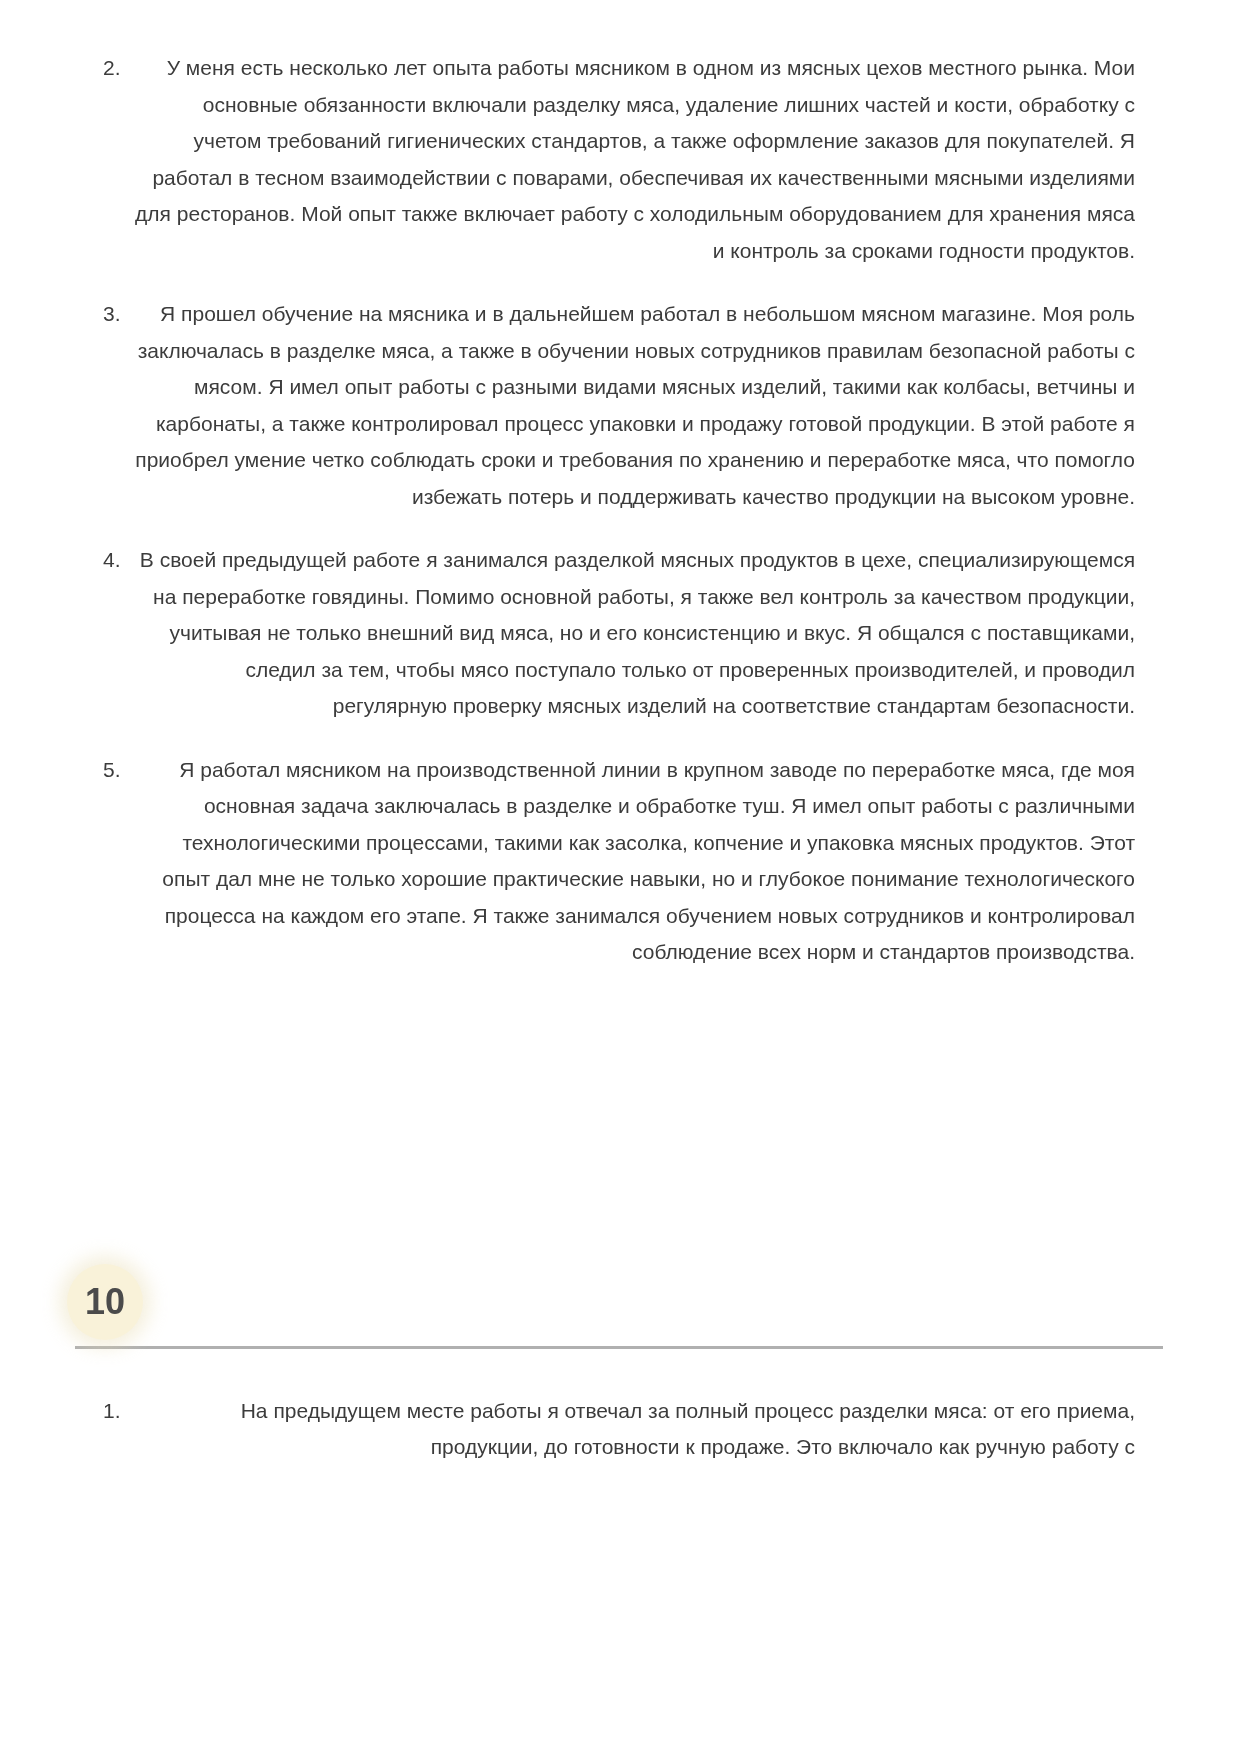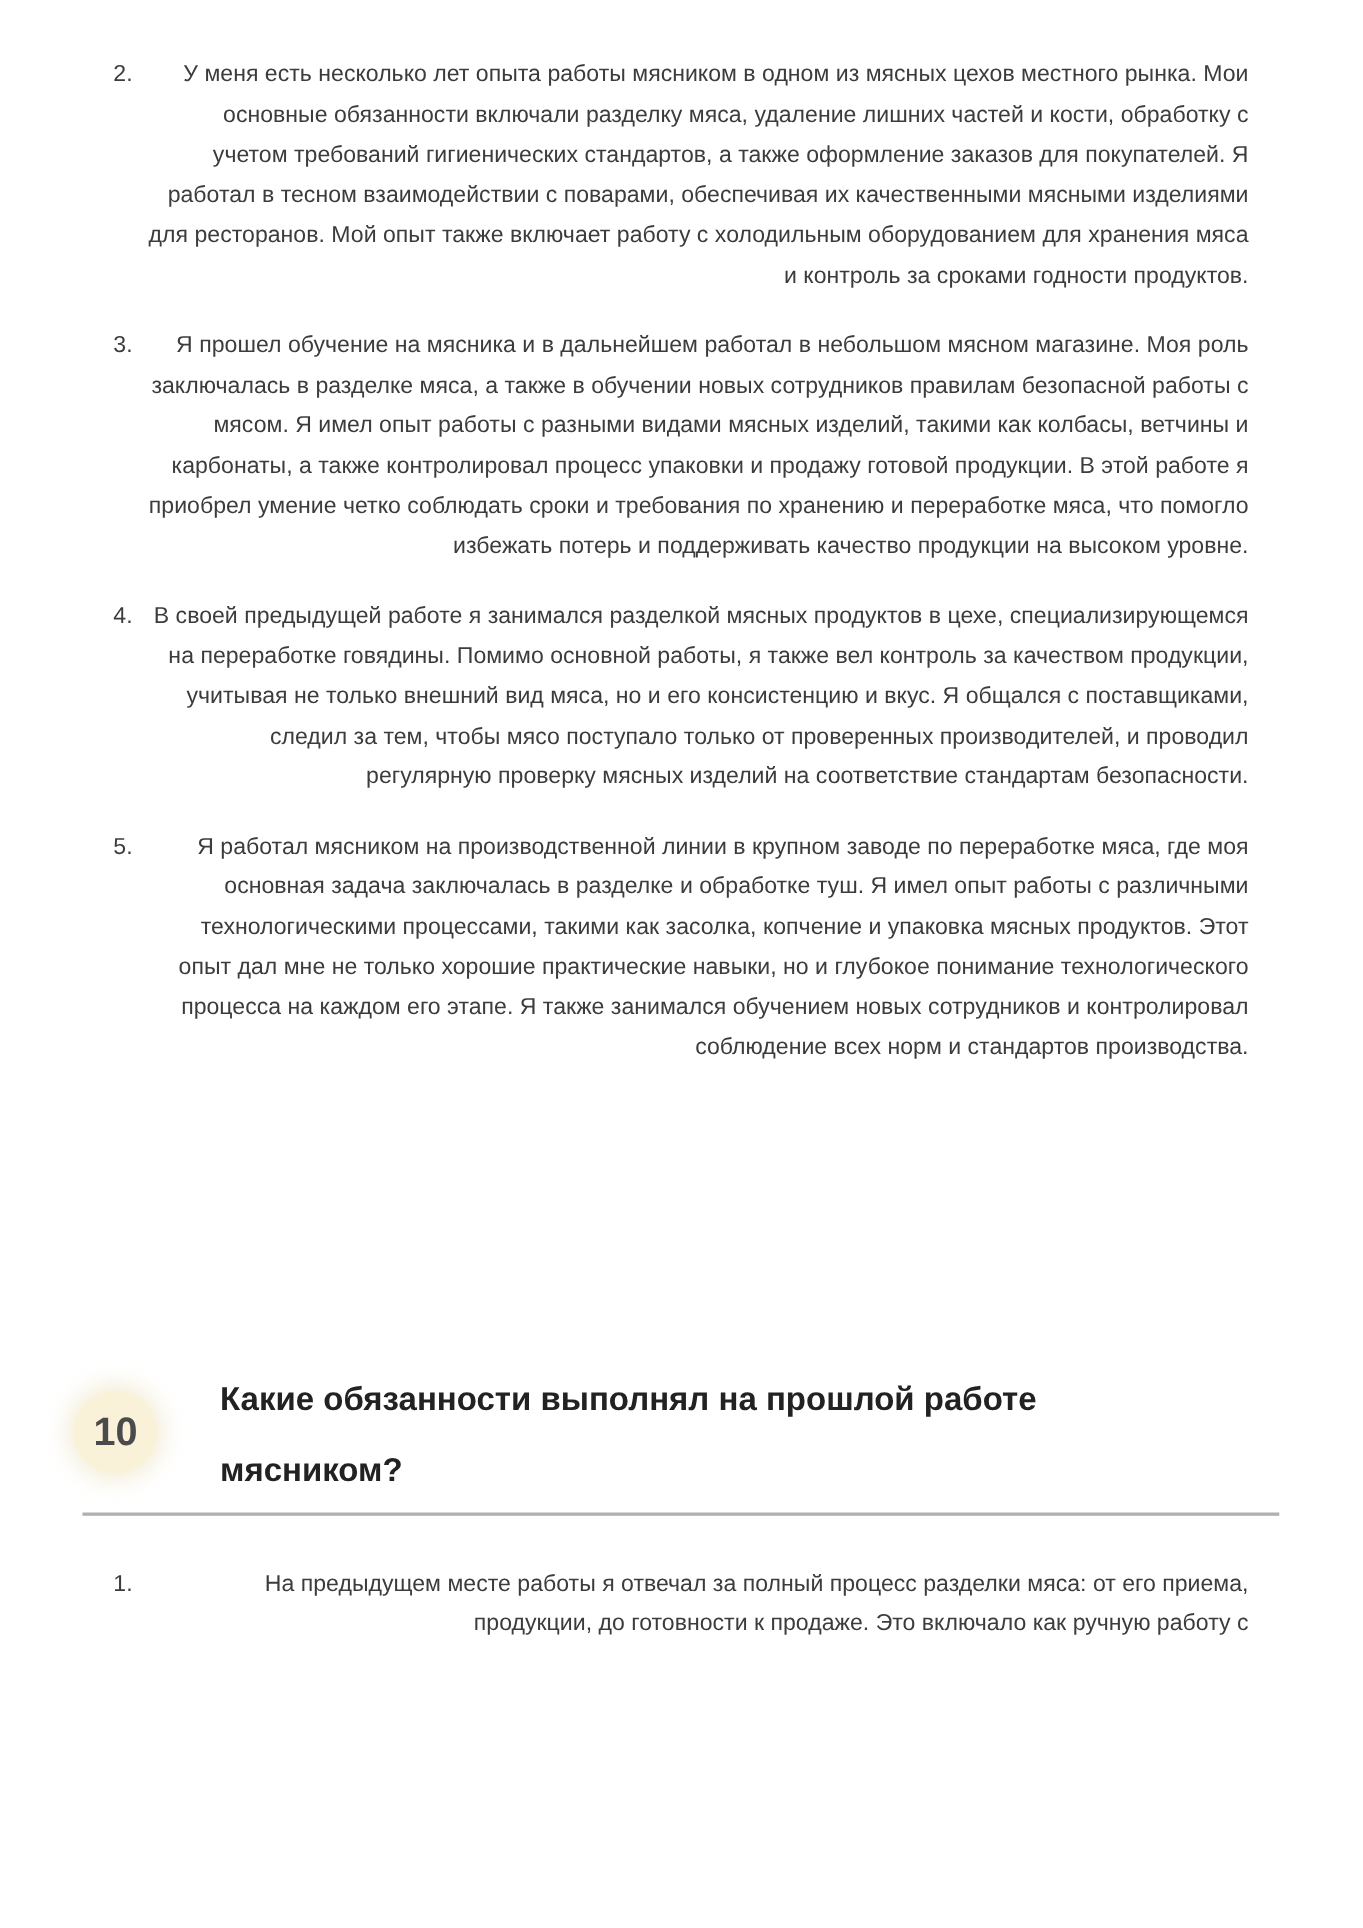--- a/index.html
+++ b/index.html
@@ -88,21 +88,20 @@
       <span class="text">В своей предыдущей работе я занимался разделкой мясных продуктов в цехе, специализирующемся на переработке говядины. Помимо основной работы, я также вел контроль за качеством продукции, учитывая не только внешний вид мяса, но и его консистенцию и вкус. Я общался с поставщиками, следил за тем, чтобы мясо поступало только от проверенных производителей, и проводил регулярную проверку мясных изделий на соответствие стандартам безопасности.</span>
     </div>
     <div class="answer-item">
       <span class="marker">5.</span>
       <span class="text">Я работал мясником на производственной линии в крупном заводе по переработке мяса, где моя основная задача заключалась в разделке и обработке туш. Я имел опыт работы с различными технологическими процессами, такими как засолка, копчение и упаковка мясных продуктов. Этот опыт дал мне не только хорошие практические навыки, но и глубокое понимание технологического процесса на каждом его этапе. Я также занимался обучением новых сотрудников и контролировал соблюдение всех норм и стандартов производства.</span>
     </div>
   </div>
 
   <div class="question-section">
     <div class="badge">10</div>
-    <div class="question-title">Какие обязанности выполнял на прошлой работе мясником?</div>
   </div>
 
   <div class="divider"></div>
 
   <div class="answer-list bottom">
     <div class="answer-item">
       <span class="marker">1.</span>
       <span class="text">На предыдущем месте работы я отвечал за полный процесс разделки мяса: от его приема, продукции, до готовности к продаже. Это включало как ручную работу с</span>
     </div>
   </div>

